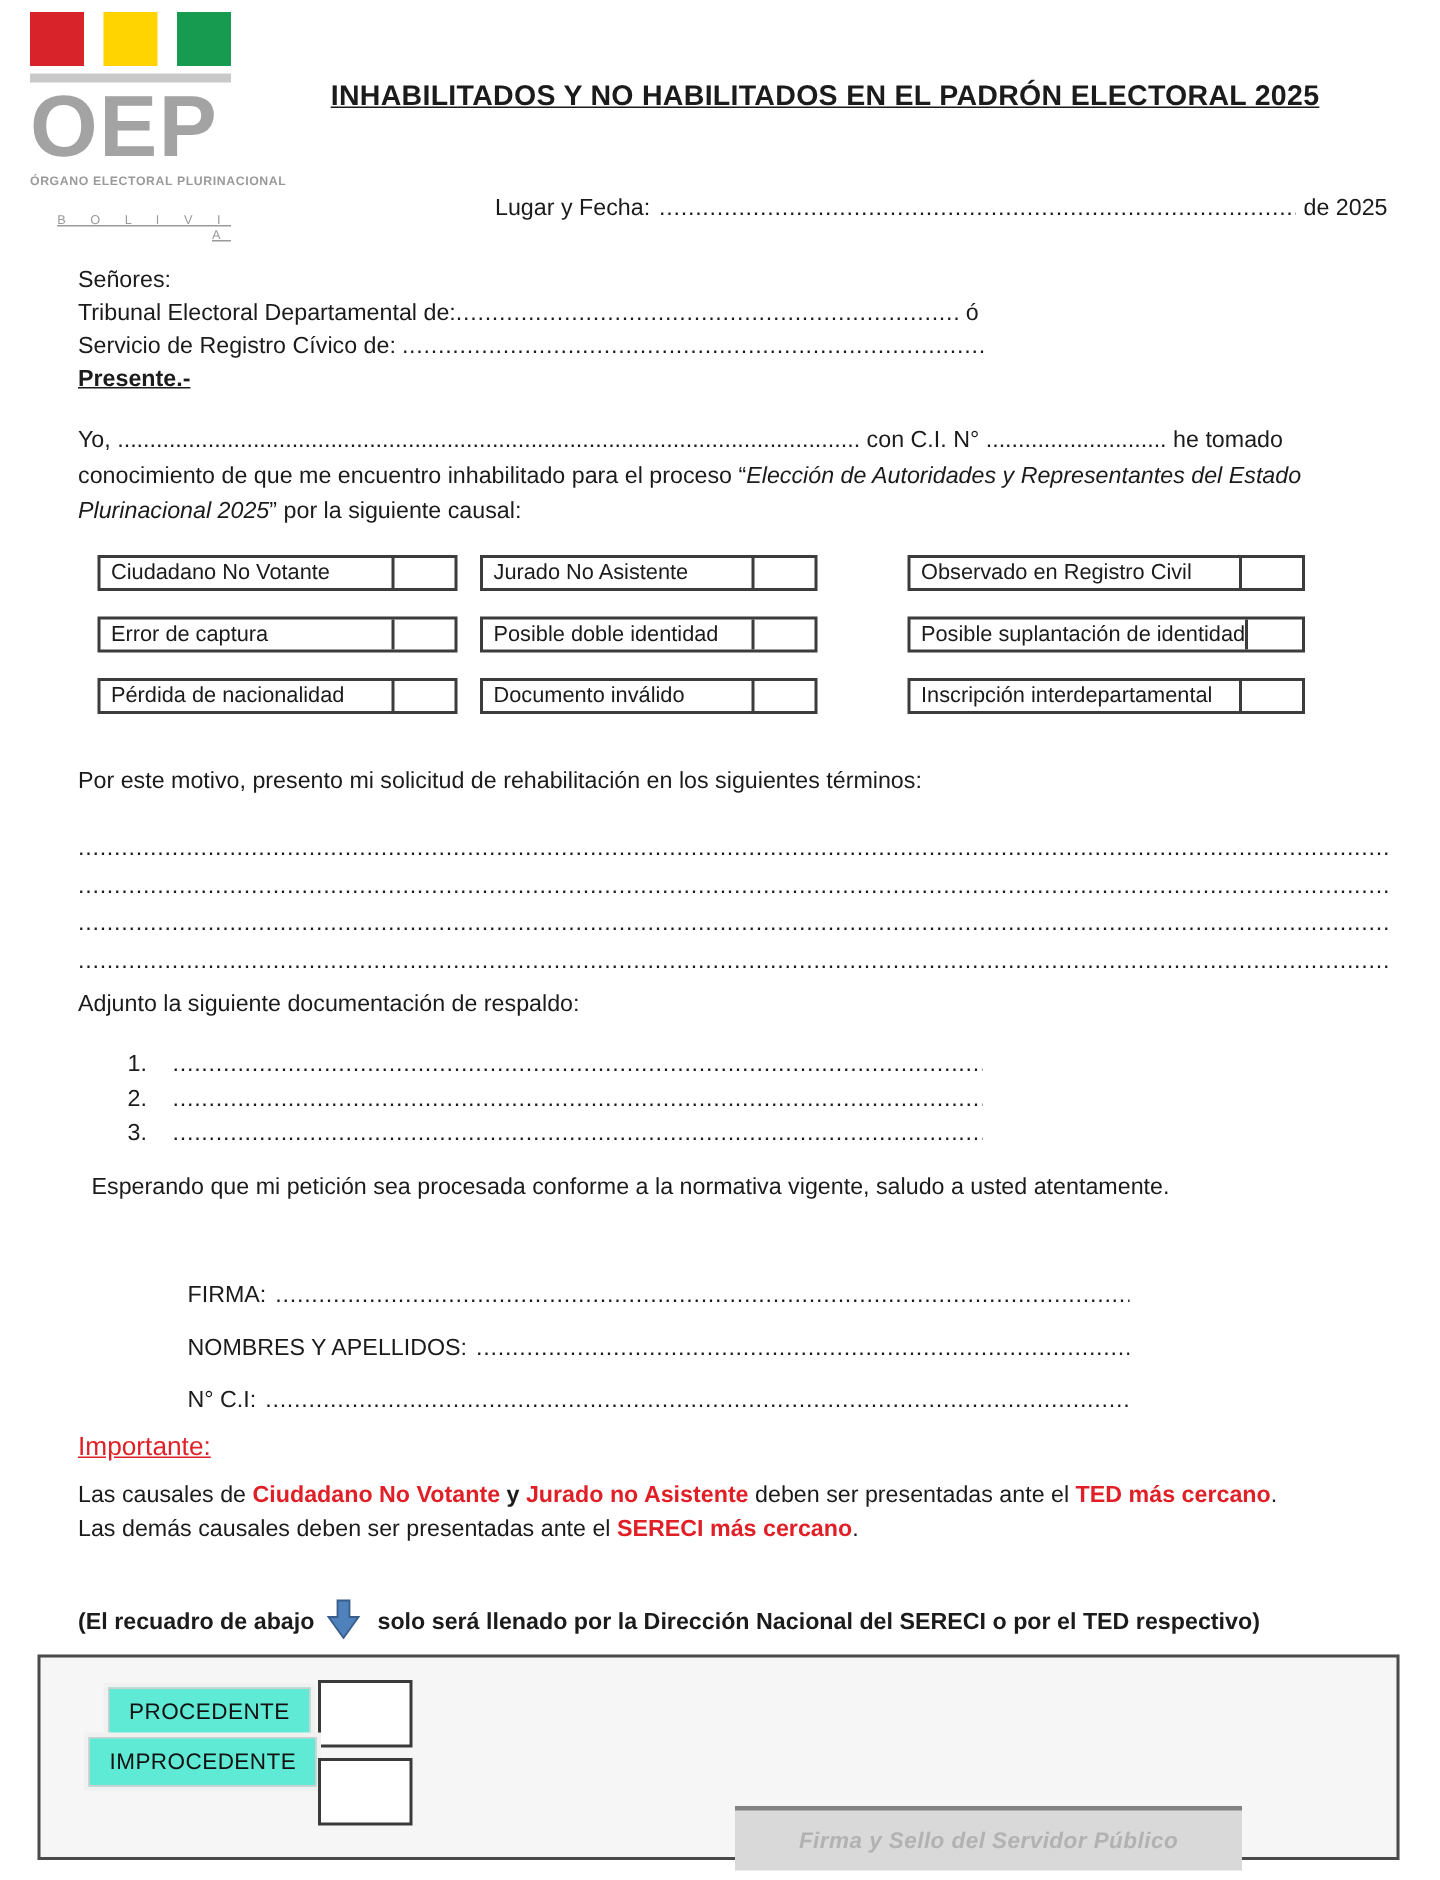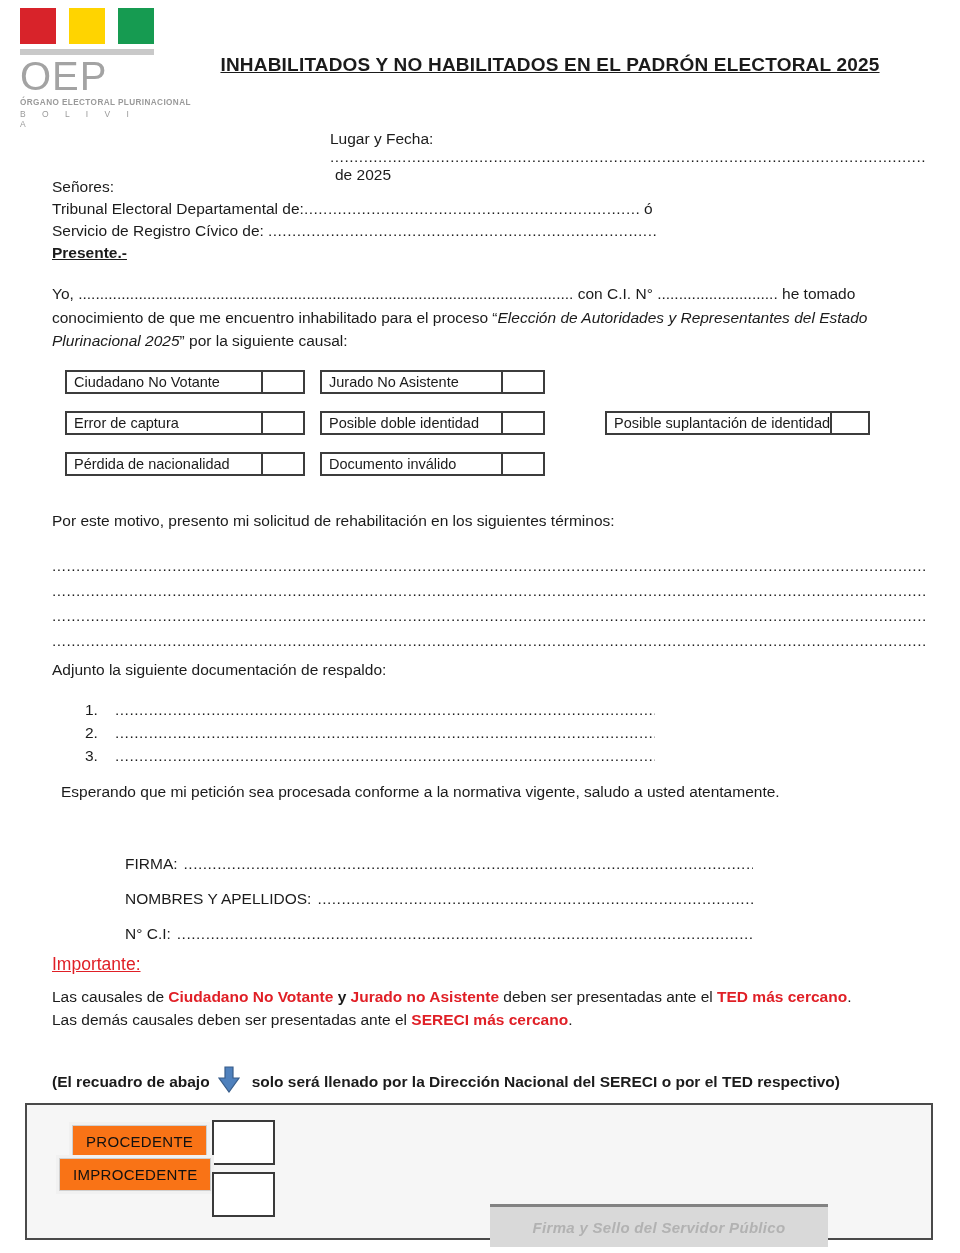--- a/index.html
+++ b/index.html
@@ -13,33 +13,33 @@
     color: #1b1b1b;
     font-size: 15.5px;
     overflow: hidden;
   }
 
   
   .logo { position:absolute; left:20px; top:8px; width:150px; }
   .squares { display:flex; gap:13px; }
   .sq { width:36px; height:36px; }
   .logo-bar { width:134px; height:6px; background:#c9c9c9; margin-top:5px; }
-  .oep { font-size:40px; font-weight:normal; color:#a3a3a3; letter-spacing:1px; line-height:1.0; margin-top:1px; }
+  .oep { font-size:58px; font-weight:bold; color:#a3a3a3; letter-spacing:1px; line-height:1.0; margin-top:1px; }
   .org-line { font-size:8.2px; font-weight:bold; color:#9a9a9a; letter-spacing:0.4px; margin-top:2px; white-space:nowrap; }
-  .bolivia-line { font-size:8.5px; color:#9a9a9a; letter-spacing:7px; text-align:left; width:134px; margin-top:2px; }
+  .bolivia-line { font-size:8.5px; color:#9a9a9a; letter-spacing:7px; text-align:right; width:134px; margin-top:16px;text-decoration:underline; }
 
   
   .title { position:absolute; left:150px; top:52px; width:800px; text-align:center; }
   .title span { display:block; font-size:19px; font-weight:bold; text-decoration:underline; line-height:26px; letter-spacing:0.2px; }
 
   
   .dotfill { overflow:hidden; white-space:nowrap; color:#1b1b1b; letter-spacing:0.5px; }
 
   
-  .date-row { position:absolute; left:330px; top:130px; width:595px; display:flex;flex-direction:column; }
+  .date-row { position:absolute; left:330px; top:130px; width:595px; display:flex; }
   .date-row .lbl { white-space:nowrap; margin-right:6px; }
   .date-row .dotfill { flex:1; }
   .date-row .sfx { white-space:nowrap; margin-left:5px; }
 
   
   .senores { position:absolute; left:52px; top:176px; line-height:22px; }
   .sen-row { display:flex; }
   .sen-row .dotfill { display:inline-block; }
   .presente { font-weight:bold; text-decoration:underline; }
 
@@ -82,21 +82,21 @@
   .imp-head { color:#e01f26; font-weight:normal; font-size:17.5px; text-decoration:underline; margin-bottom:9px; display:inline-block; }
   .red-b { color:#e01f26; font-weight:bold; }
   .blk-b { color:#1b1b1b; font-weight:bold; }
 
   
   .nota { position:absolute; left:52px; top:1066px; font-weight:bold; font-size:15.5px; display:flex; align-items:center; }
   .arrow-icon { display:inline-block; margin:0 12px 0 8px; }
 
   
   .decision-box { position:absolute; left:25px; top:1103px; width:908px; height:137px; border:2px solid #4a4a4a; background:#f6f6f6; }
-  .opt-btn { position:absolute; background:#f97316; border:1px solid #cfcfcf; box-shadow:0 0 0 3px #f1f1f1; padding:7px 13px; font-size:15px; letter-spacing:0.3px; color:#111;text-align:right; }
+  .opt-btn { position:absolute; background:#5eead4; border:1px solid #cfcfcf; box-shadow:0 0 0 3px #f1f1f1; padding:7px 13px; font-size:15px; letter-spacing:0.3px; color:#111;text-align:right; }
   .opt-proc { left:45px; top:20px; }
   .opt-improc { left:32px; top:53px; }
   .dec-check { position:absolute; left:185px; width:63px; height:45px; background:#fff; border:2px solid #3a3a3a; }
   .chk-proc { top:15px; }
   .chk-improc { top:67px; }
 
   .sig-box { position:absolute; left:490px; top:1204px; width:338px; height:43px; background:#d9d9d9; border-top:3px solid #828282; display:flex; align-items:center; justify-content:center; z-index:5; }
   .sig-box span { color:#b2b2b2; font-weight:bold; font-style:italic; font-size:15px; letter-spacing:0.3px; }
 </style>
 </head>
@@ -151,20 +151,24 @@
   <div class="causales">
     <div class="c-row">
       <div class="causal c1">
         <span class="c-label">Ciudadano No Votante</span>
         <div class="c-check"></div>
       </div>
       <div class="causal c2">
         <span class="c-label">Jurado No Asistente</span>
         <div class="c-check"></div>
       </div>
+      <div class="causal c3">
+        <span class="c-label">Observado en Registro Civil</span>
+        <div class="c-check"></div>
+      </div>
     </div>
     <div class="c-row">
       <div class="causal c1">
         <span class="c-label">Error de captura</span>
         <div class="c-check"></div>
       </div>
       <div class="causal c2">
         <span class="c-label">Posible doble identidad</span>
         <div class="c-check"></div>
       </div>
@@ -173,20 +177,24 @@
         <div class="c-check"></div>
       </div>
     </div>
     <div class="c-row">
       <div class="causal c1">
         <span class="c-label">Pérdida de nacionalidad</span>
         <div class="c-check"></div>
       </div>
       <div class="causal c2">
         <span class="c-label">Documento inválido</span>
+        <div class="c-check"></div>
+      </div>
+      <div class="causal c3">
+        <span class="c-label">Inscripción interdepartamental</span>
         <div class="c-check"></div>
       </div>
     </div>
   </div>
 
   <div class="motivo">Por este motivo, presento mi solicitud de rehabilitación en los siguientes términos:</div>
   <div class="lines4">
     <div class="dotfill">................................................................................................................................................................................................................................................................................................................................</div>
     <div class="dotfill">................................................................................................................................................................................................................................................................................................................................</div>
     <div class="dotfill">................................................................................................................................................................................................................................................................................................................................</div>

